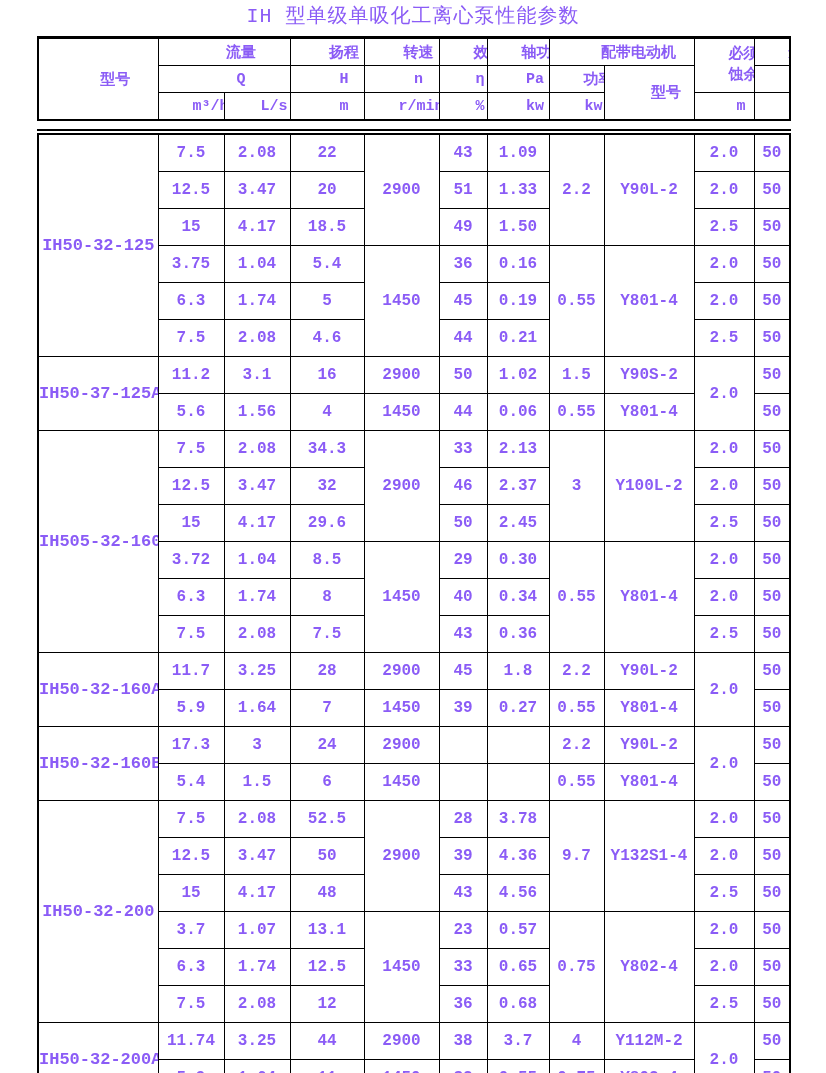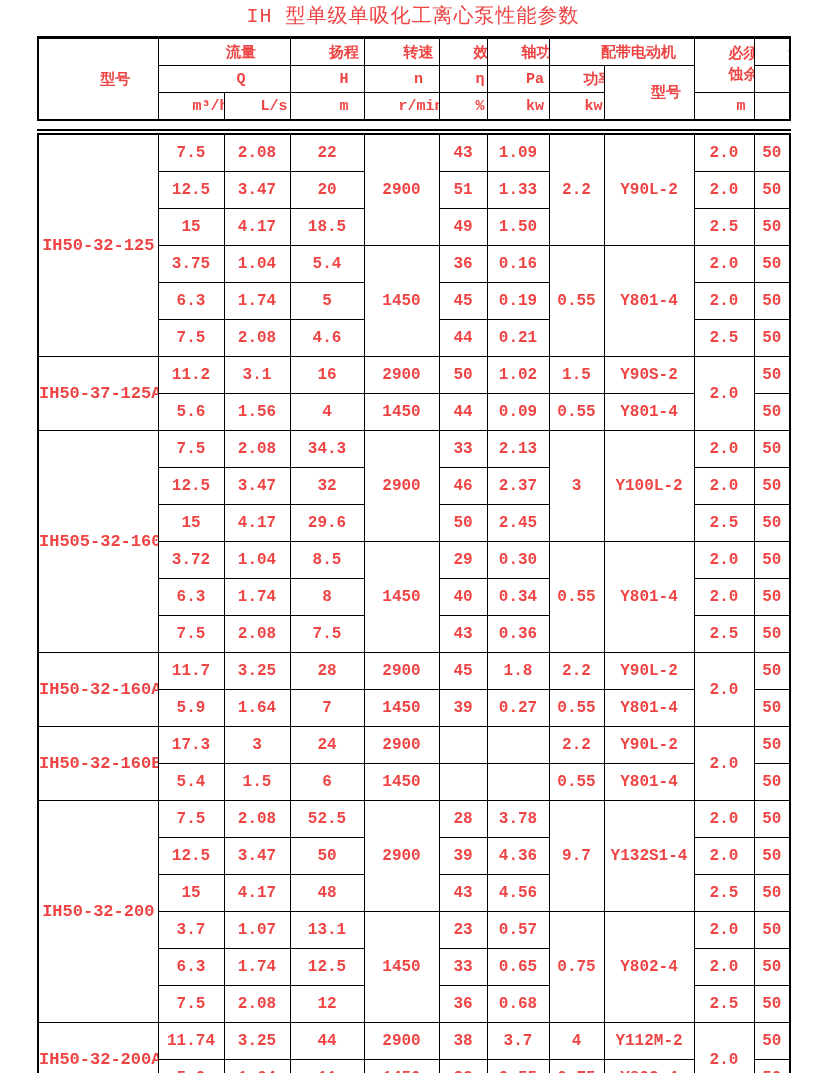--- a/index.html
+++ b/index.html
@@ -6,21 +6,21 @@
     margin: 0;
     padding: 0;
     background: #ffffff;
     width: 826px;
   }
   .page {
     width: 826px;
     height: 1073px;
     background: #ffffff;
     font-family: "Liberation Mono", "DejaVu Sans Mono", monospace;
-    color: #ef4444;
+    color: #8b5cf6;
     overflow: hidden;
   }
   .title {
     text-align: center;
     font-size: 20px;
     font-weight: normal;
     letter-spacing: 1px;
     padding-top: 2px;
     margin-bottom: 7px;
     font-family: "Liberation Mono", "DejaVu Sans Mono", monospace;
@@ -206,21 +206,21 @@
           <td>Y90S-2</td>
           <td rowspan="2">2.0</td>
           <td>50</td>
         </tr>
         <tr>
           <td>5.6</td>
           <td>1.56</td>
           <td>4</td>
           <td>1450</td>
           <td>44</td>
-          <td>0.09</td>
+          <td>0.06</td>
           <td>0.55</td>
           <td>Y801-4</td>
           <td>50</td>
         </tr>
         <tr>
           <td rowspan="6" class="model">IH505-32-160</td>
           <td>7.5</td>
           <td>2.08</td>
           <td>34.3</td>
           <td rowspan="3">2900</td>

